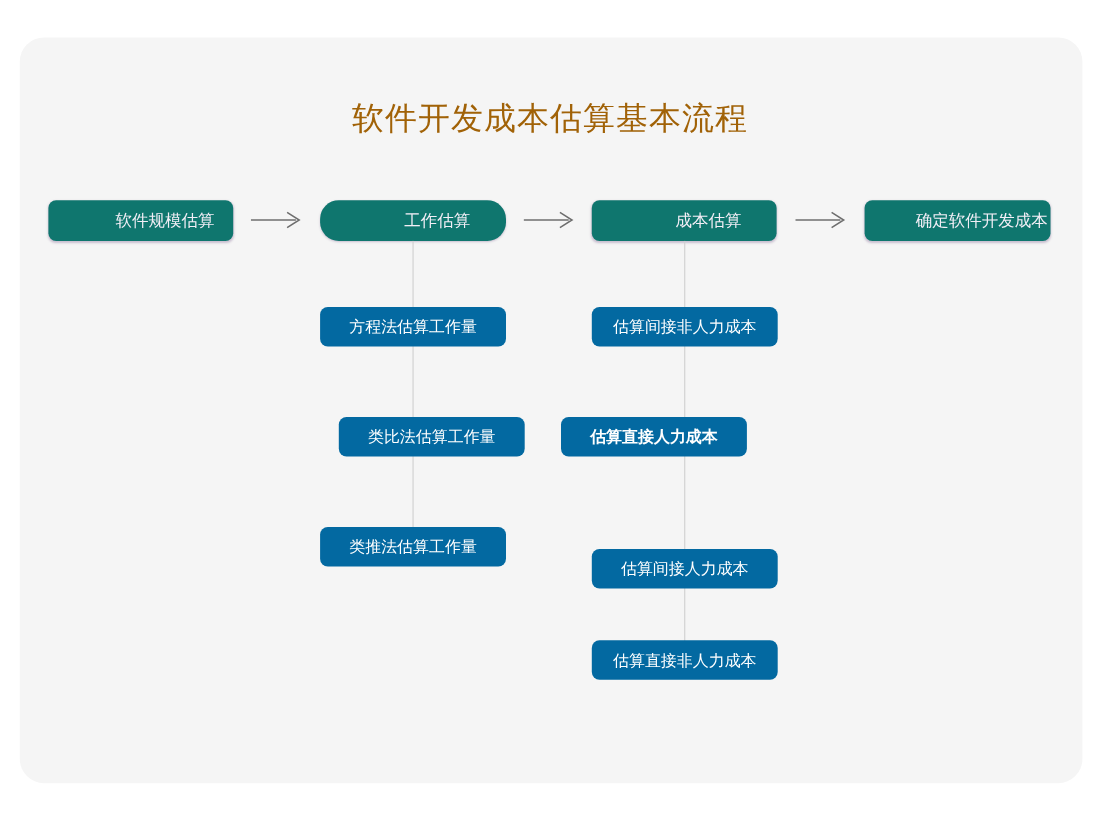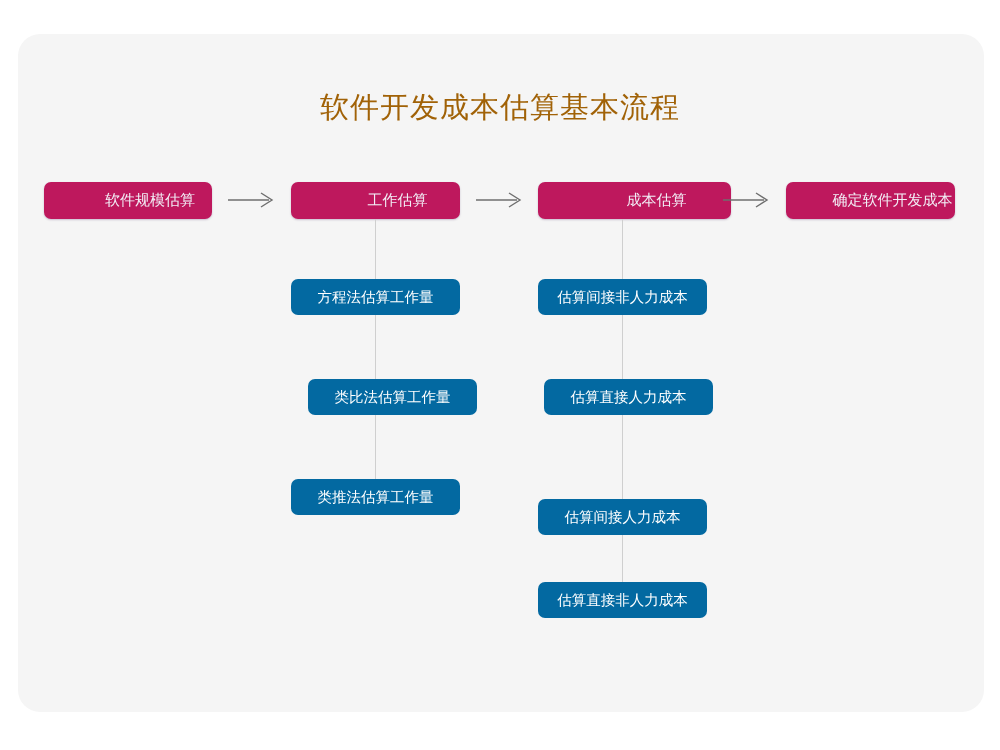--- a/index.html
+++ b/index.html
@@ -41,21 +41,21 @@
     box-sizing: border-box;
     display: flex;
     align-items: center;
     justify-content: center;
     border-radius: 7px;
     white-space: nowrap;
     font-size: 15px;
   }
 
   .node.primary {
-    background: #be185d;
+    background: #0f766e;
     color: #f2eef6;
     height: 37px;
     box-shadow: 0 1px 2px rgba(70,30,100,0.25);
     padding-left: 44px;
   }
 
   .node.sub {
     background: #0369a1;
     color: #ffffff;
     height: 36px;
@@ -87,32 +87,32 @@
   <span>软件规模估算</span>
 </div>
 
 <div class="arrow" style="left:228px; top:190px; width:48px;">
   <svg width="48" height="20" viewBox="0 0 48 20">
     <line x1="0" y1="10" x2="41" y2="10" stroke="#6e6e6e" stroke-width="1.4"></line>
     <polyline points="33,3 44,10 33,17" fill="none" stroke="#6e6e6e" stroke-width="1.4"></polyline>
   </svg>
 </div>
 
-<div class="node primary" style="left:291px; top:182px; width:169px;">
+<div class="node primary" style="left:291px; top:182px; width:169px;border-radius:17px;">
   <span>工作估算</span>
 </div>
 
 <div class="arrow" style="left:476px; top:190px; width:48px;">
   <svg width="48" height="20" viewBox="0 0 48 20">
     <line x1="0" y1="10" x2="41" y2="10" stroke="#6e6e6e" stroke-width="1.4"></line>
     <polyline points="33,3 44,10 33,17" fill="none" stroke="#6e6e6e" stroke-width="1.4"></polyline>
   </svg>
 </div>
 
-<div class="node primary" style="left:538px; top:182px; width:193px;">
+<div class="node primary" style="left:538px; top:182px; width:168px;">
   <span>成本估算</span>
 </div>
 
 <div class="arrow" style="left:723px; top:190px; width:48px;">
   <svg width="48" height="20" viewBox="0 0 48 20">
     <line x1="0" y1="10" x2="41" y2="10" stroke="#6e6e6e" stroke-width="1.4"></line>
     <polyline points="33,3 44,10 33,17" fill="none" stroke="#6e6e6e" stroke-width="1.4"></polyline>
   </svg>
 </div>
 
@@ -130,21 +130,21 @@
 <div class="node sub" style="left:291px; top:379px; width:169px;margin-left:17px;">
   <span>类比法估算工作量</span>
 </div>
 <div class="node sub" style="left:291px; top:479px; width:169px;">
   <span>类推法估算工作量</span>
 </div>
 
 <div class="node sub" style="left:538px; top:279px; width:169px;">
   <span>估算间接非人力成本</span>
 </div>
-<div class="node sub" style="left:544px; top:379px; width:169px;">
+<div class="node sub" style="left:510px; top:379px; width:169px;font-weight:bold;">
   <span>估算直接人力成本</span>
 </div>
 <div class="node sub" style="left:538px; top:499px; width:169px;">
   <span>估算间接人力成本</span>
 </div>
 <div class="node sub" style="left:538px; top:582px; width:169px;">
   <span>估算直接非人力成本</span>
 </div>
 
 </body></html>

